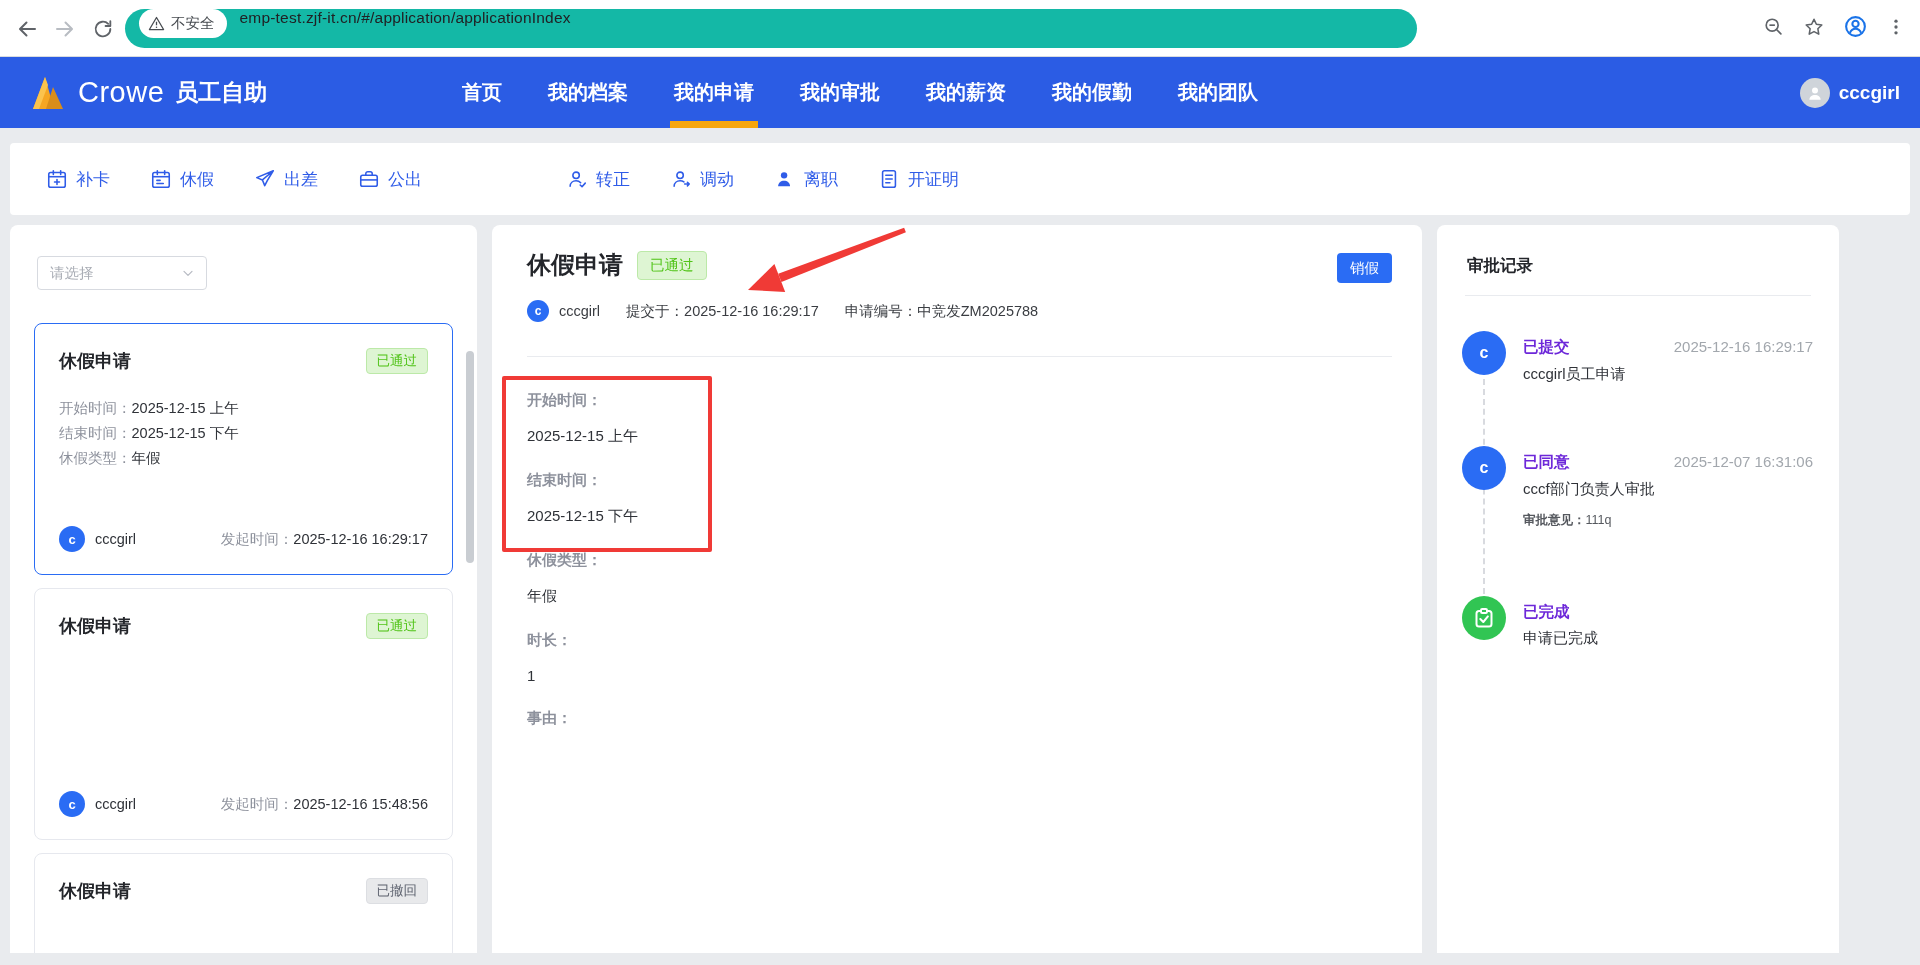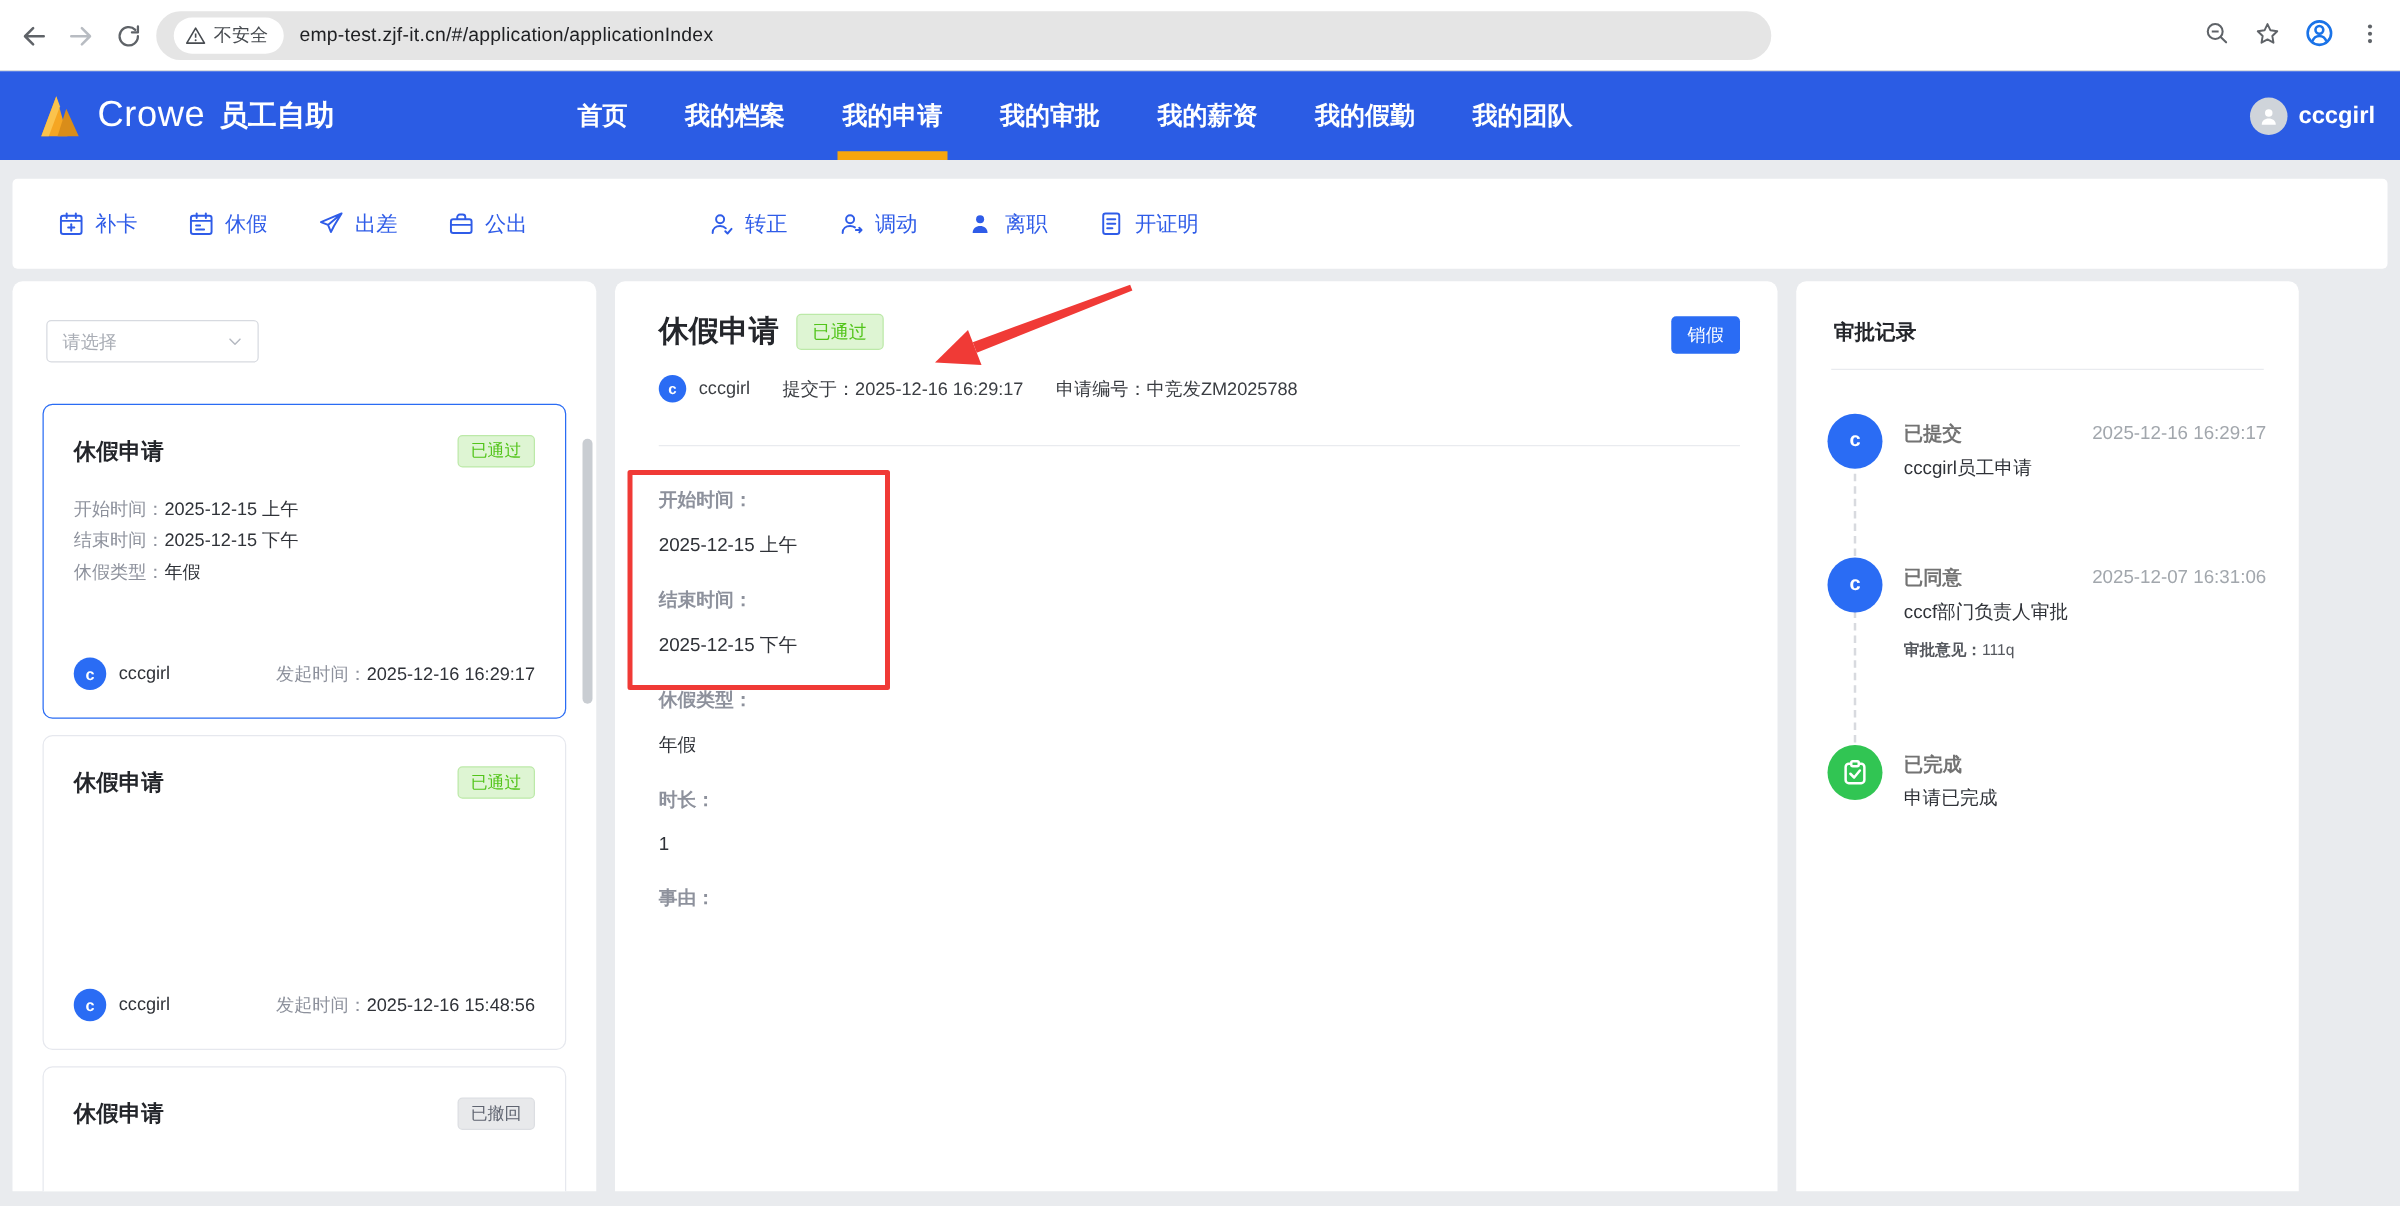--- a/index.html
+++ b/index.html
@@ -9,21 +9,21 @@
     font-family: "Liberation Sans","DejaVu Sans",sans-serif;
     background: #e9ebee;
     overflow: hidden;
     color: #2f3238;
   }
   svg { display:block; }
 
   
   .browser { position:absolute; left:0; top:0; width:1920px; height:57px; background:#ffffff; border-bottom:1px solid #d9dce0; }
   .nav-btn { position:absolute; top:14px; width:30px; height:30px; display:flex; align-items:center; justify-content:center; border-radius:50%; cursor:pointer; }
-  .urlbar { position:absolute; left:125px; top:9px; width:1292px; height:39px; background:#e5e5e5; border-radius:20px; display:flex; align-items:center; padding:0 14px; }
+  .urlbar { position:absolute; left:125px; top:9px; width:1292px; height:39px; background:#14b8a6; border-radius:20px; display:flex; padding:0 14px; }
   .sec-chip { background:#fff; border-radius:15px; height:29px; padding:0 12px 0 9px; display:flex; align-items:center; gap:6px; color:#474b50; font-size:14.5px; }
   .url-text { font-size:15.5px; color:#202124; margin-left:13px; letter-spacing:.2px; }
   .chrome-right { position:absolute; right:14px; top:14px; display:flex; align-items:center; gap:18px; }
   .chrome-right > div { cursor:pointer; }
 
   
   .app-header { position:absolute; left:0; top:57px; width:1920px; height:71px; background:#2b5ce4; }
   .logo-wrap { position:absolute; left:30px; top:16px; display:flex; align-items:center; }
   .brand { color:#fff; font-size:29px; font-weight:400; letter-spacing:.5px; margin-left:12px; }
   .app-title { color:#fff; font-size:23px; font-weight:700; margin-left:11px; }
@@ -82,21 +82,21 @@
   .fvalue { font-size:15px; color:#2f3238; }
   .red-rect { position:absolute; left:10px; top:151px; width:210px; height:176px; border:4px solid #f03a36; border-radius:2px; pointer-events:none; }
   .red-arrow { position:absolute; left:240px; top:2px; pointer-events:none; }
 
   
   .ap-title { position:absolute; left:30px; top:30px; font-size:16.5px; font-weight:600; color:#24262b; }
   .ap-divider { position:absolute; left:28px; right:28px; top:70px; height:1px; background:#e9ebef; }
   .tl-line { position:absolute; left:46px; top:154px; height:215px; border-left:2px dashed #d8dadf; }
   .tl-node { position:absolute; left:25px; width:44px; height:44px; border-radius:50%; }
   .tl-node.green { background:#31c553; display:flex; align-items:center; justify-content:center; }
-  .tl-status { position:absolute; left:86px; font-size:15.5px; font-weight:700; color:#737373; }
+  .tl-status { position:absolute; left:86px; font-size:15.5px; font-weight:700; color:#6d28d9; }
   .tl-time { position:absolute; right:26px; font-size:15px; color:#a2a7ad; }
   .tl-desc { position:absolute; left:86px; font-size:15px; color:#2f3238; }
   .tl-comment { position:absolute; left:86px; font-size:12.5px; color:#55585e; }
   .tl-comment .clabel { font-weight:700; }
 </style>
 </head>
 <body>
 
 <div class="browser">
   <div class="nav-btn" style="left:12px">

